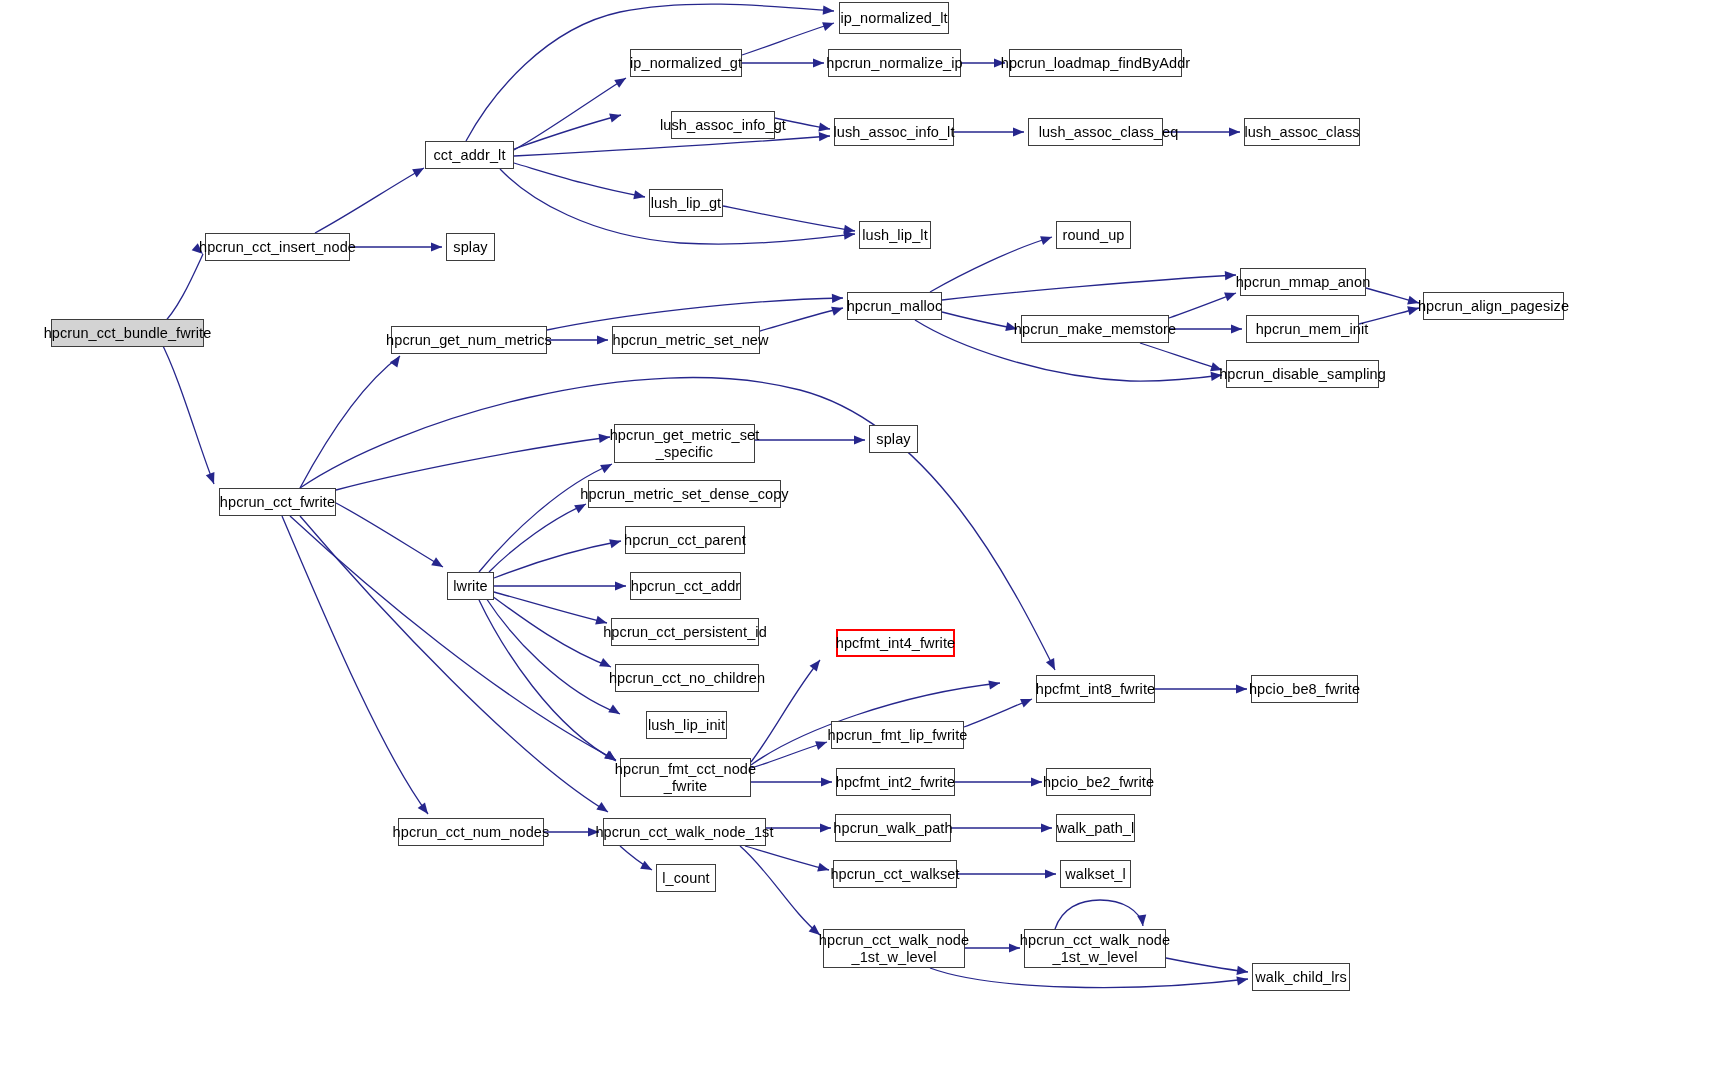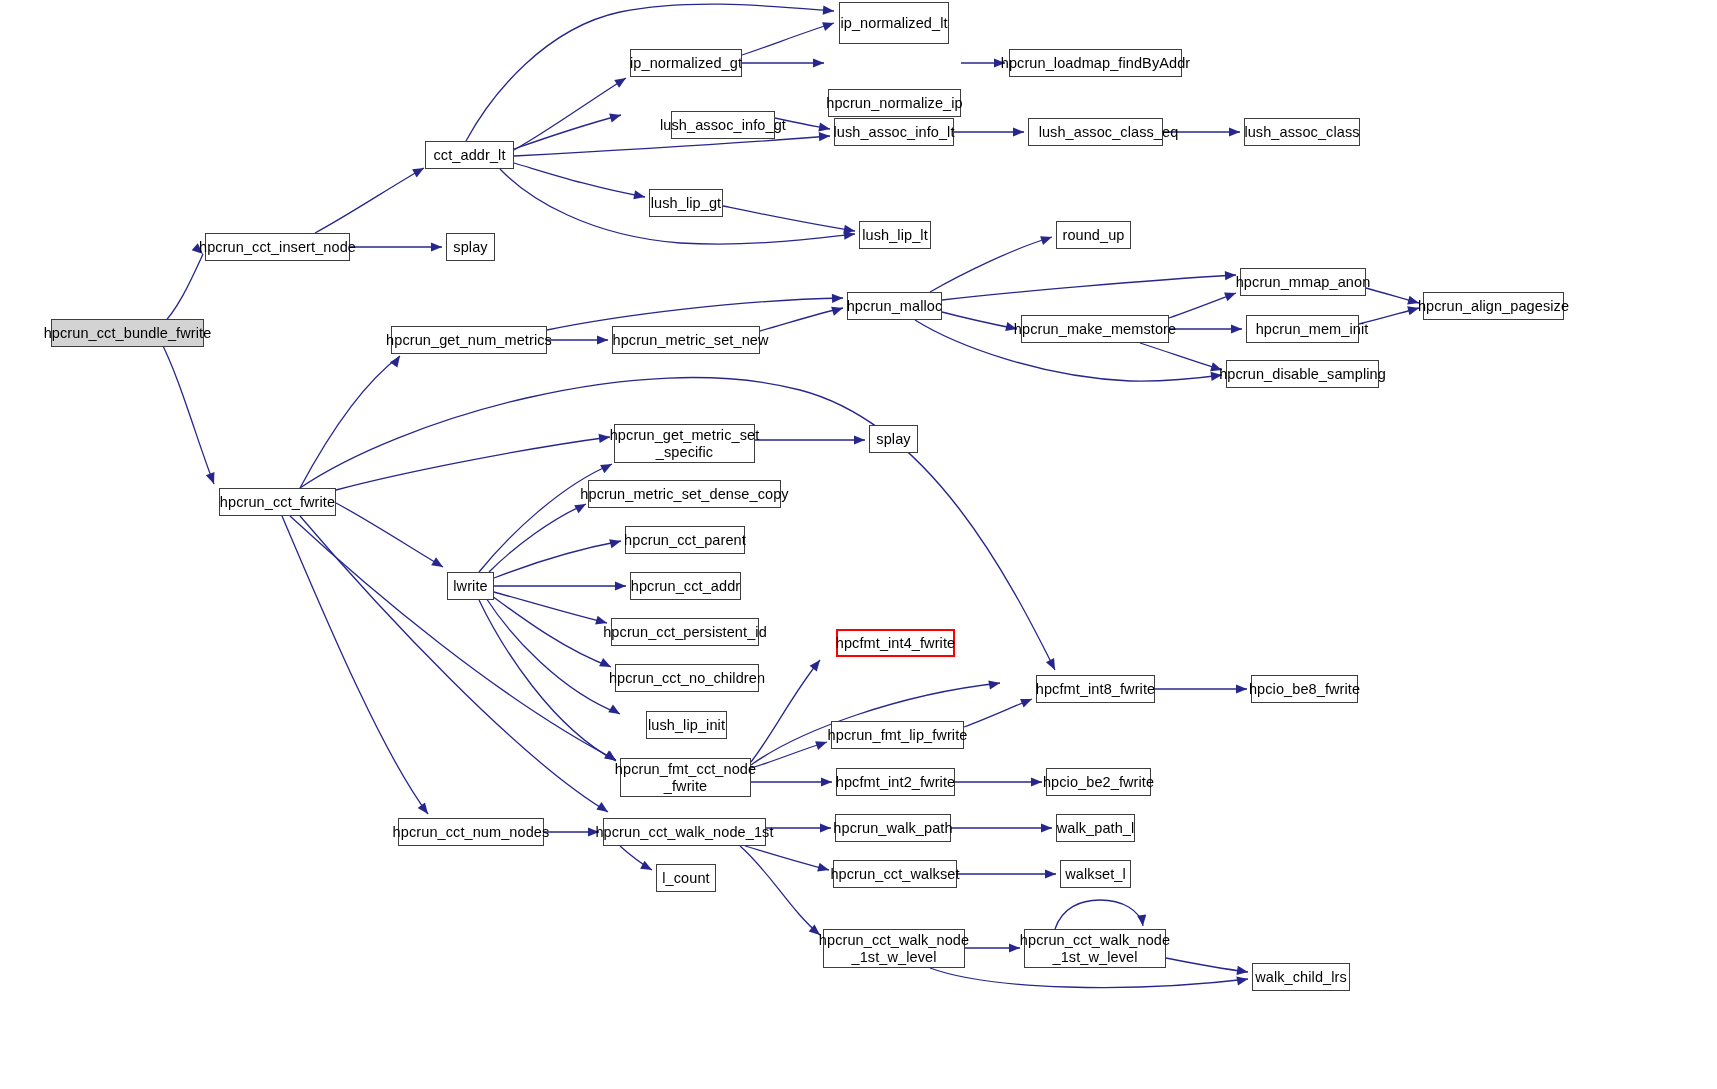--- a/index.html
+++ b/index.html
@@ -177,23 +177,23 @@
       <polygon points="0,0 -11,-4.6 -11,4.6" fill="#26268c" transform="translate(1143,926) rotate(83.07888029396936)"></polygon>
       <path d="M 1166 958 C 1196 964, 1224 969, 1248 972" fill="none" stroke="#26268c" stroke-width="1.3"></path>
       <polygon points="0,0 -11,-4.6 -11,4.6" fill="#26268c" transform="translate(1248,972) rotate(8.594366926962348)"></polygon>
       <path d="M 930 968 C 990 990, 1130 993, 1248 979" fill="none" stroke="#26268c" stroke-width="1.3"></path>
       <polygon points="0,0 -11,-4.6 -11,4.6" fill="#26268c" transform="translate(1248,979) rotate(-10.313240312354818)"></polygon>
     </svg>
 <div class="node root" style="left: 7px; top: 319px; width: 153px; height: 28px;">hpcrun_cct_bundle_fwrite</div>
     <div class="node" style="left: 205px; top: 233px; width: 145px; height: 28px;">hpcrun_cct_insert_node</div>
     <div class="node" style="left: 446px; top: 233px; width: 49px; height: 28px;">splay</div>
     <div class="node" style="left: 425px; top: 141px; width: 89px; height: 28px;">cct_addr_lt</div>
-    <div class="node" style="left: 839px; top: 2px; width: 110px; height: 42px;">ip_normalized_lt</div>
+    <div class="node" style="left: 839px; top: 2px; width: 110px; height: 32px;">ip_normalized_lt</div>
     <div class="node" style="left: 630px; top: 49px; width: 112px; height: 28px;">ip_normalized_gt</div>
-    <div class="node" style="left: 828px; top: 49px; width: 133px; height: 28px; margin-top: 40px;">hpcrun_normalize_ip</div>
+    <div class="node" style="left: 828px; top: 49px; width: 133px; height: 28px;">hpcrun_normalize_ip</div>
     <div class="node" style="left: 1009px; top: 49px; width: 173px; height: 28px;">hpcrun_loadmap_findByAddr</div>
     <div class="node" style="left: 625px; top: 111px; width: 104px; height: 28px; margin-left: 46px;">lush_assoc_info_gt</div>
     <div class="node" style="left: 834px; top: 118px; width: 120px; height: 28px;">lush_assoc_info_lt</div>
     <div class="node" style="left: 1028px; top: 118px; width: 135px; height: 28px; padding-left: 26px;">lush_assoc_class_eq</div>
     <div class="node" style="left: 1244px; top: 118px; width: 116px; height: 28px;">lush_assoc_class</div>
     <div class="node" style="left: 649px; top: 189px; width: 74px; height: 28px;">lush_lip_gt</div>
     <div class="node" style="left: 859px; top: 221px; width: 72px; height: 28px;">lush_lip_lt</div>
     <div class="node" style="left: 1056px; top: 221px; width: 75px; height: 28px;">round_up</div>
     <div class="node" style="left: 847px; top: 292px; width: 95px; height: 28px;">hpcrun_malloc</div>
     <div class="node" style="left: 1240px; top: 268px; width: 126px; height: 28px;">hpcrun_mmap_anon</div>

